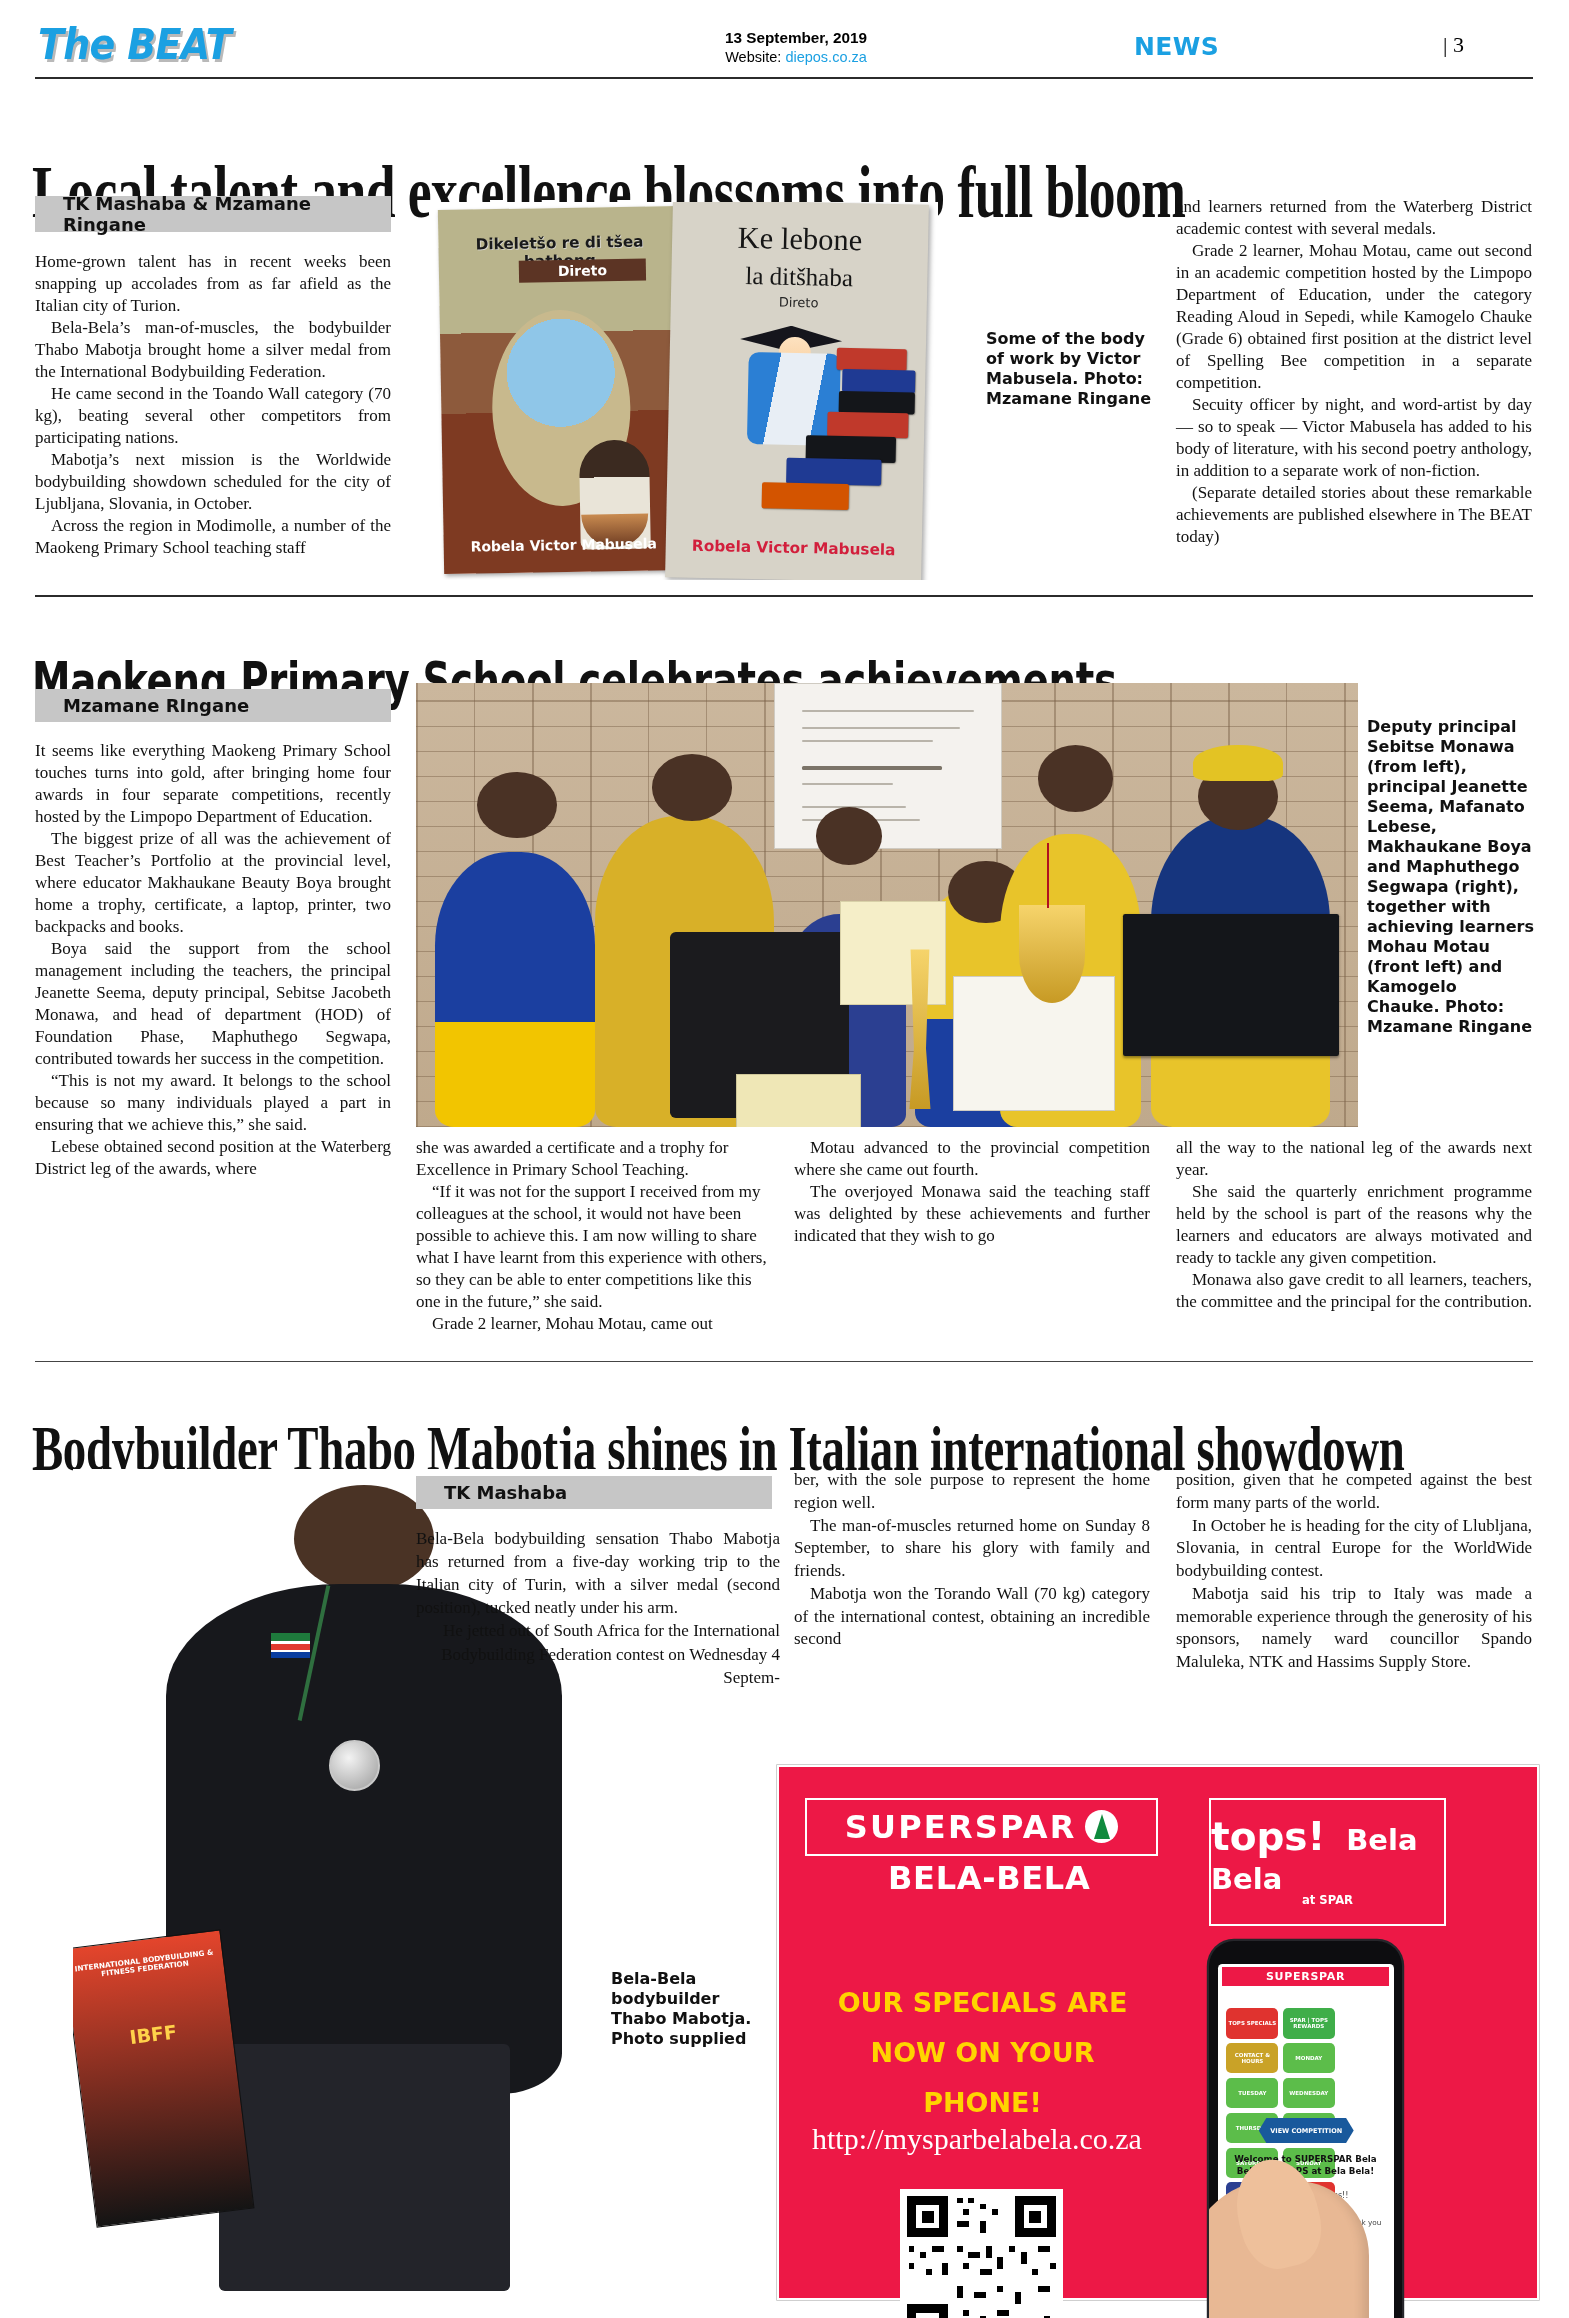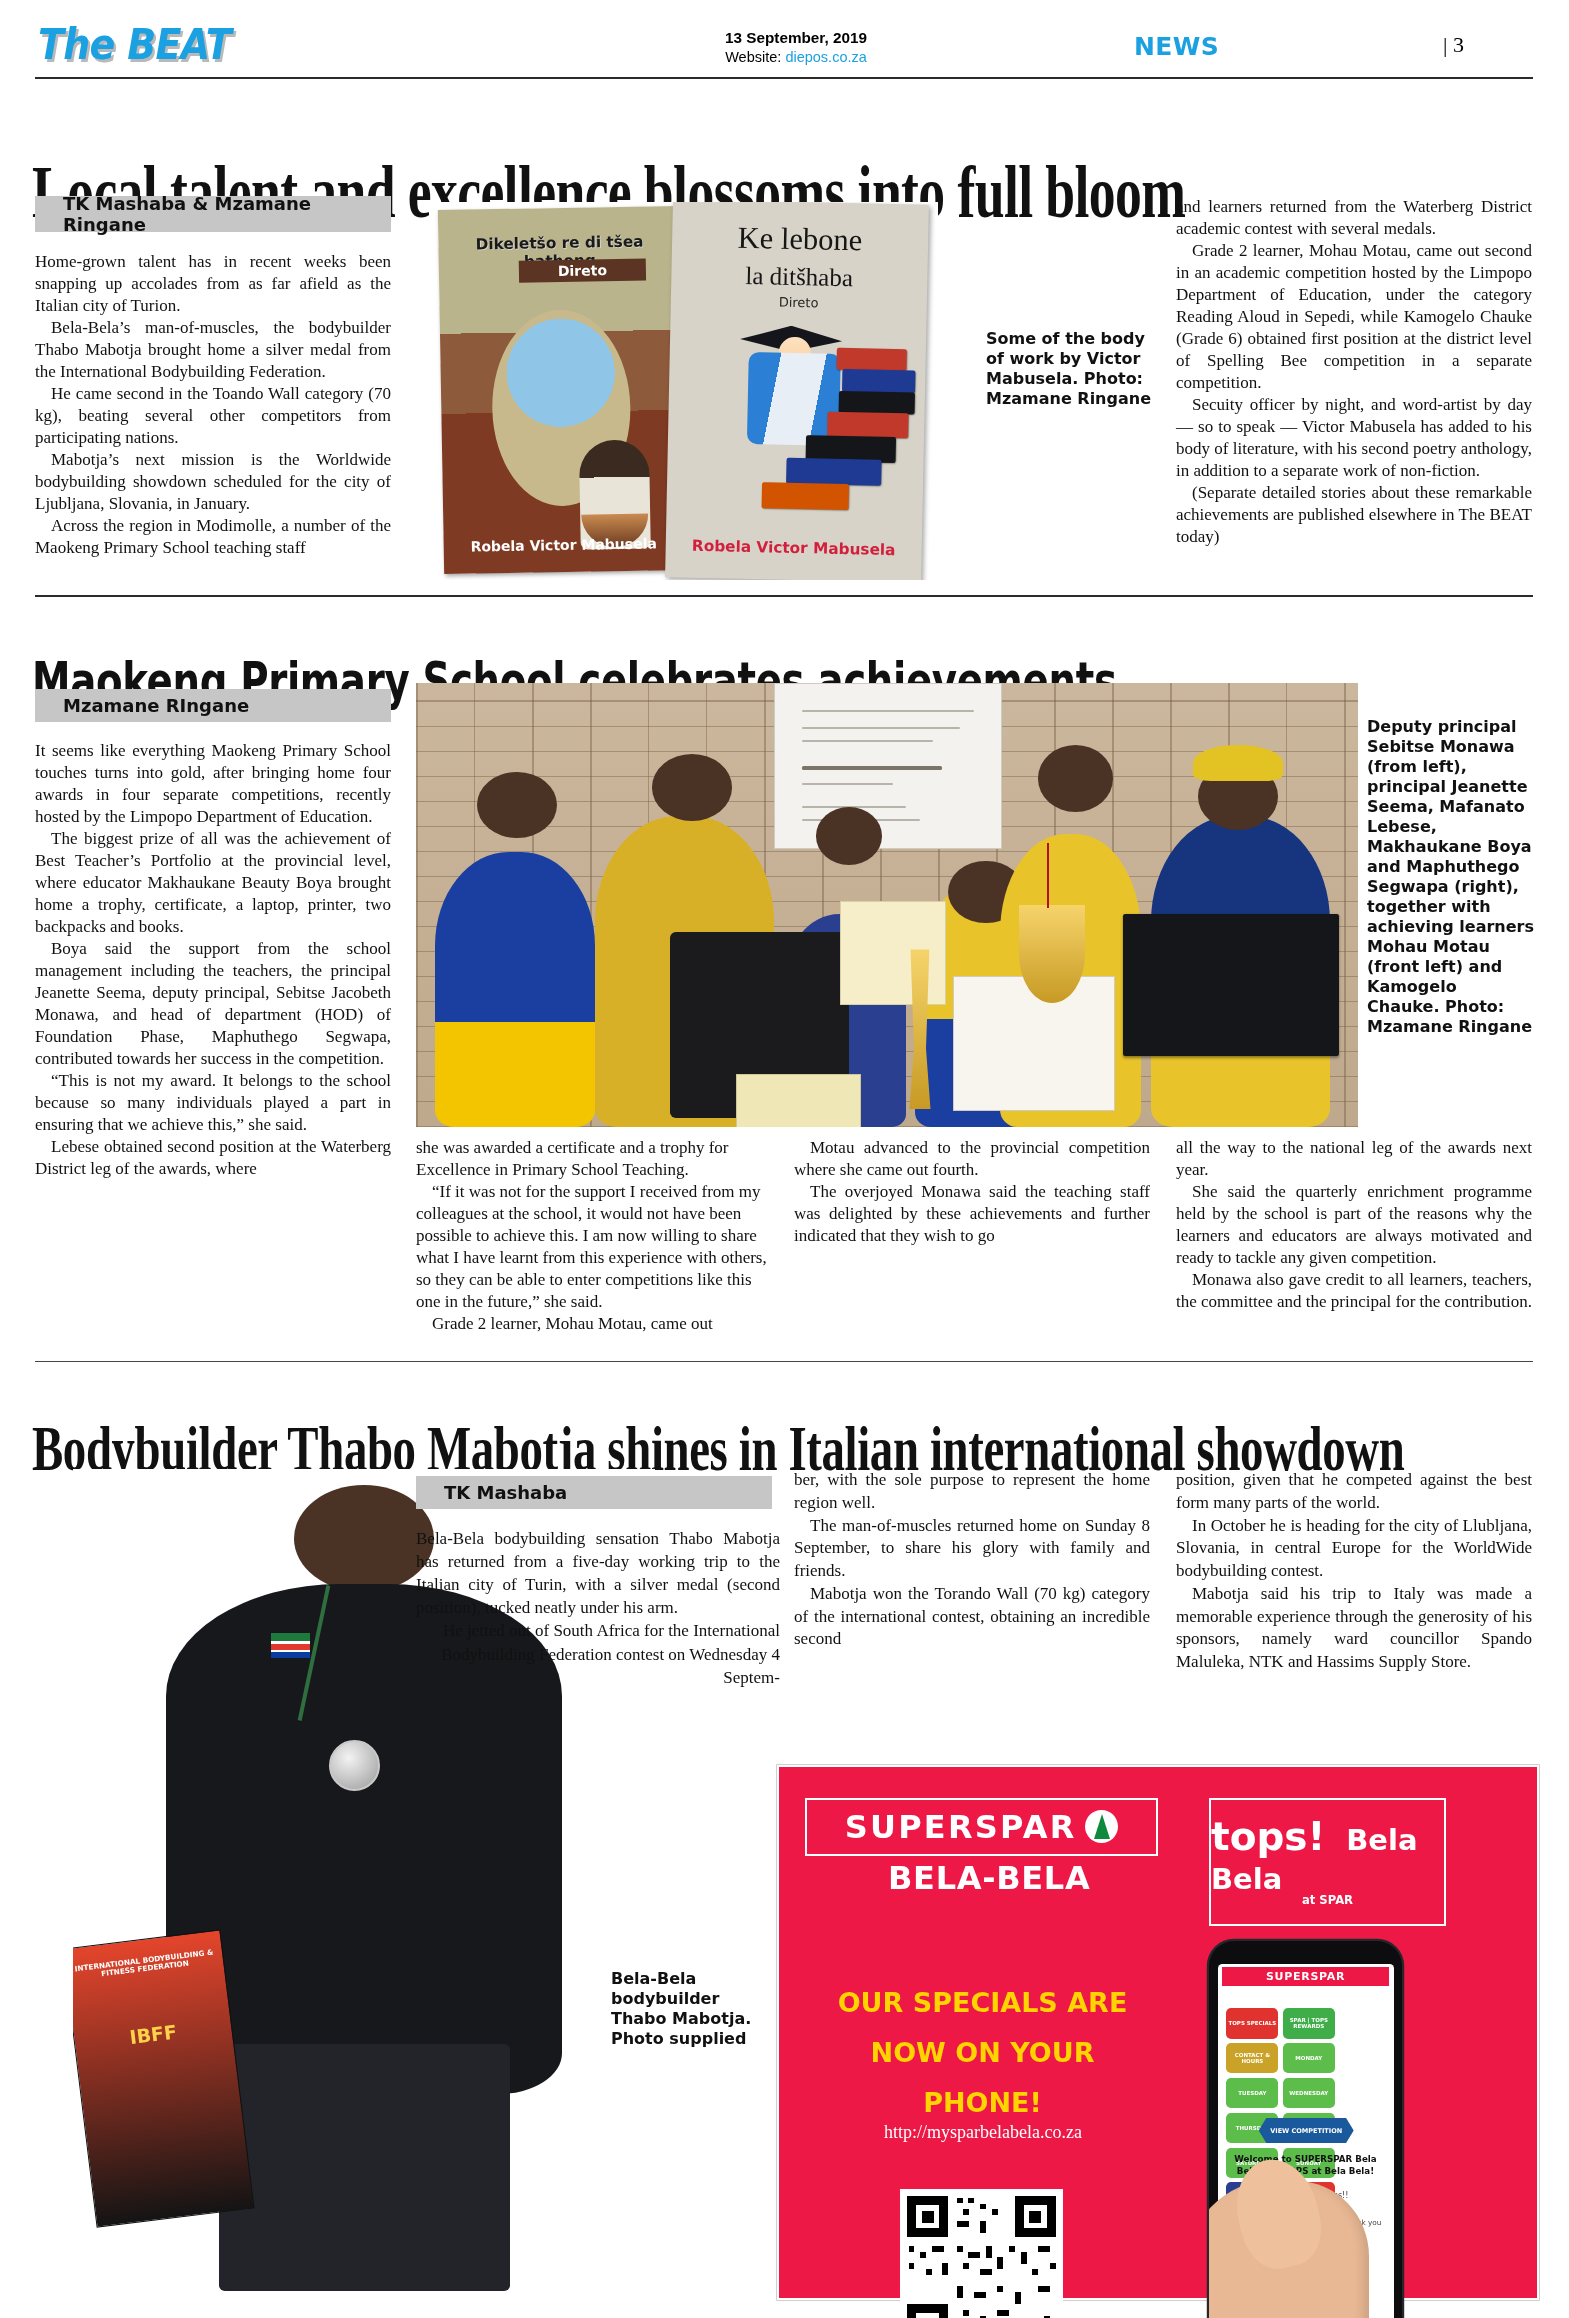--- a/index.html
+++ b/index.html
@@ -124,22 +124,22 @@
   .ad .spar-tree{width:33px;height:33px;border-radius:50%;background:#fff;margin-left:8.7px;position:relative;}
   .ad .spar-tree::after{content:"";position:absolute;left:50%;top:4.4px;transform:translateX(-50%);
      border-left:8.7px solid transparent;border-right:8.7px solid transparent;border-bottom:25px solid #0f8a3d;}
   .ad .belabela{position:absolute;left:109px;top:92px;font-family:"DejaVu Sans",sans-serif;font-weight:bold;
      font-size:32px;color:#fff;letter-spacing:0.7px;}
   .ad .topsbox{left:430px;top:30.5px;width:233px;height:124px;flex-direction:column;}
   .ad .tops{font-family:"DejaVu Sans",sans-serif;font-weight:bold;font-size:39px;color:#fff;line-height:1;}
   .ad .tops small{font-size:11.6px;display:block;text-align:center;}
   .ad .specials{position:absolute;left:51px;top:211px;width:305px;text-align:center;
      font-family:"DejaVu Sans",sans-serif;font-weight:bold;font-size:27px;color:#ffd400;line-height:1.85;}
-  .ad .url{position:absolute;left:33px;top:355px;width:342px;text-align:center;
-     font-family:"Liberation Serif",serif;font-size:18px;color:#fff;}
+  .ad .url{position:absolute;left:33px;top:355px;width:342px;text-align:left;
+     font-family:"Liberation Serif",serif;font-size:30px;color:#fff;}
   .ad .qr{position:absolute;left:121px;top:422px;width:163px;height:163px;background:#fff;}
   .ad .qr i{position:absolute;background:#000;display:block;}
 
   .phone{position:absolute;left:430px;top:174px;width:193px;height:407px;background:#0d0d10;
      border-radius:25px;box-shadow:0 0 0 2.2px #26262b;overflow:hidden;}
   .phone .scr{position:absolute;left:8.7px;top:23px;width:176px;height:364px;background:#fff;border-radius:4.4px;overflow:hidden;}
   .phone .ssbar{position:absolute;left:4.4px;top:2.9px;width:167px;height:19px;background:#ed1846;
      display:flex;align-items:center;justify-content:center;color:#fff;
      font-family:"DejaVu Sans",sans-serif;font-weight:bold;font-size:11px;letter-spacing:0.7px;}
   .phone .bbtitle{position:absolute;left:0;top:25px;width:176px;text-align:center;color:#fff;
@@ -184,21 +184,21 @@
   <h1 class="hl hl-1">Local talent and excellence blossoms into full bloom</h1>
 
   <div class="byline" style="left:35px;top:196px;width:356px;height:36px;font-size:18px;">
     <span>TK Mashaba &amp; Mzamane Ringane</span>
   </div>
 
   <div class="col" style="left:35px;top:251px;width:356px;">
     <p class="first">Home-grown talent has in recent weeks been snapping up accolades from as far afield as the Italian city of Turion.</p>
     <p>Bela-Bela’s man-of-muscles, the bodybuilder Thabo Mabotja brought home a silver medal from the International Bodybuilding Federation.</p>
     <p>He came second in the Toando Wall category (70 kg), beating several other competitors from participating nations.</p>
-    <p>Mabotja’s next mission is the Worldwide bodybuilding showdown scheduled for the city of Ljubljana, Slovania, in January.</p>
+    <p>Mabotja’s next mission is the Worldwide bodybuilding showdown scheduled for the city of Ljubljana, Slovania, in October.</p>
     <p>Across the region in Modimolle, a number of the Maokeng Primary School teaching staff</p>
   </div>
 
   <div class="photo books" style="left:429px;top:202px;width:509px;height:378px;">
     <div class="bk bk1">
       <div class="t">Dikeletšo re di tšea bathong</div>
       <div class="sub">Direto</div>
       <div class="oval">
         <div class="figure"></div>
         <div class="pot"></div>

